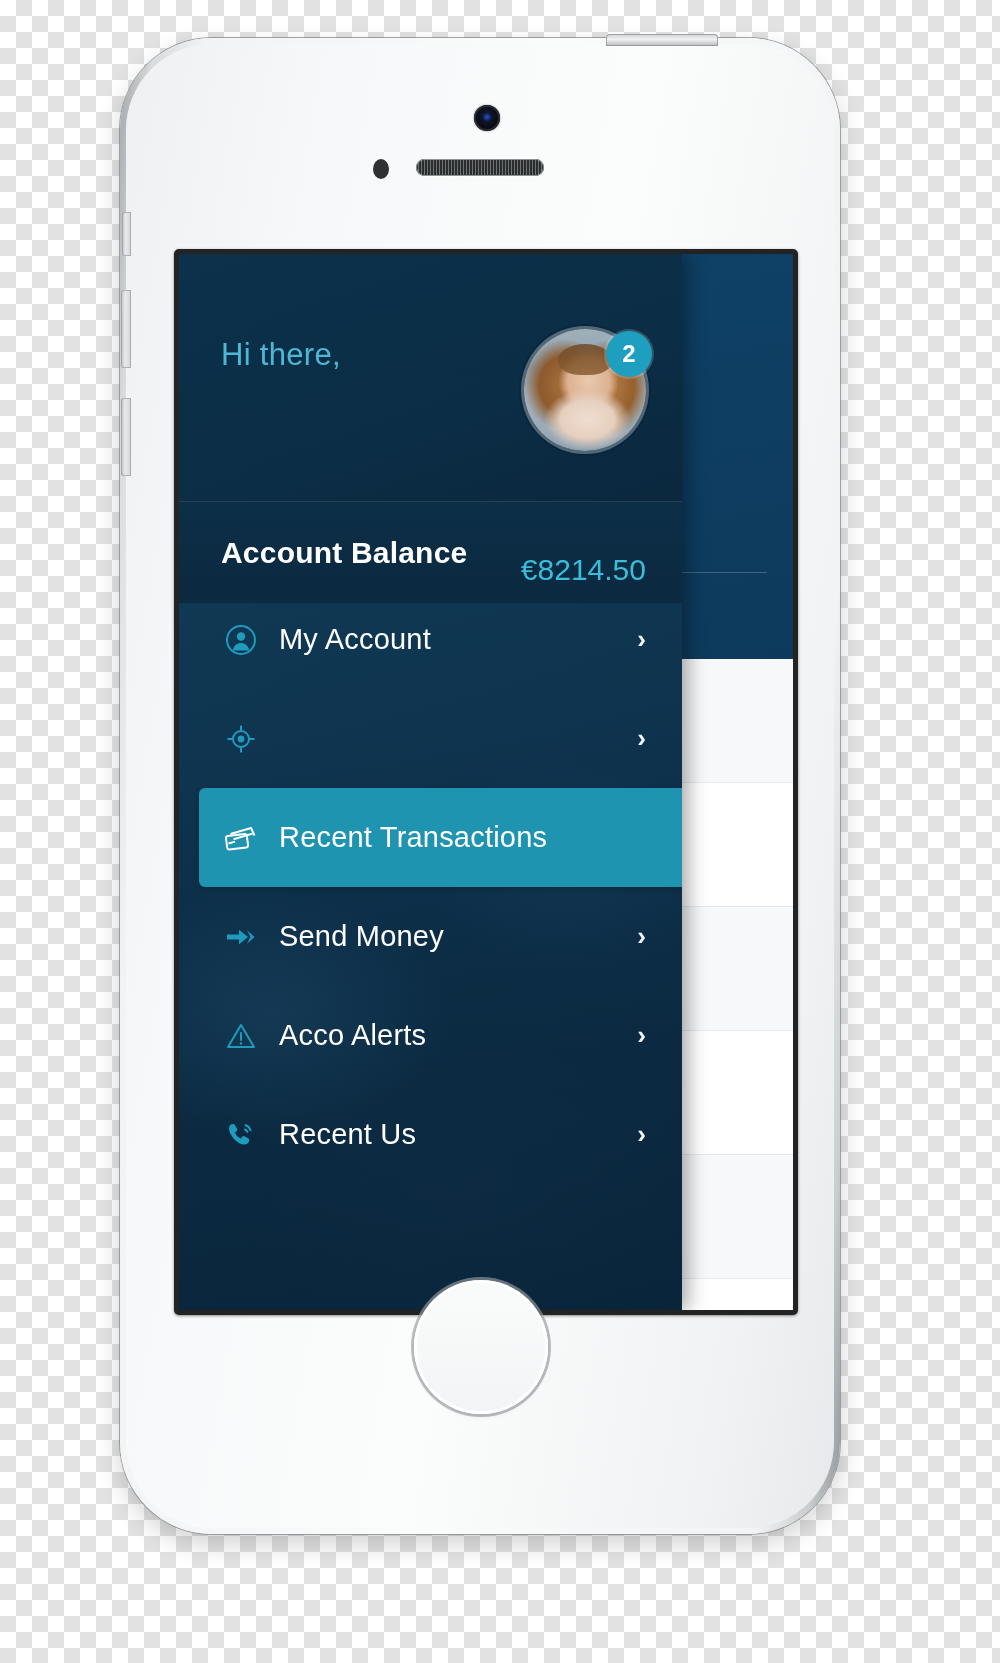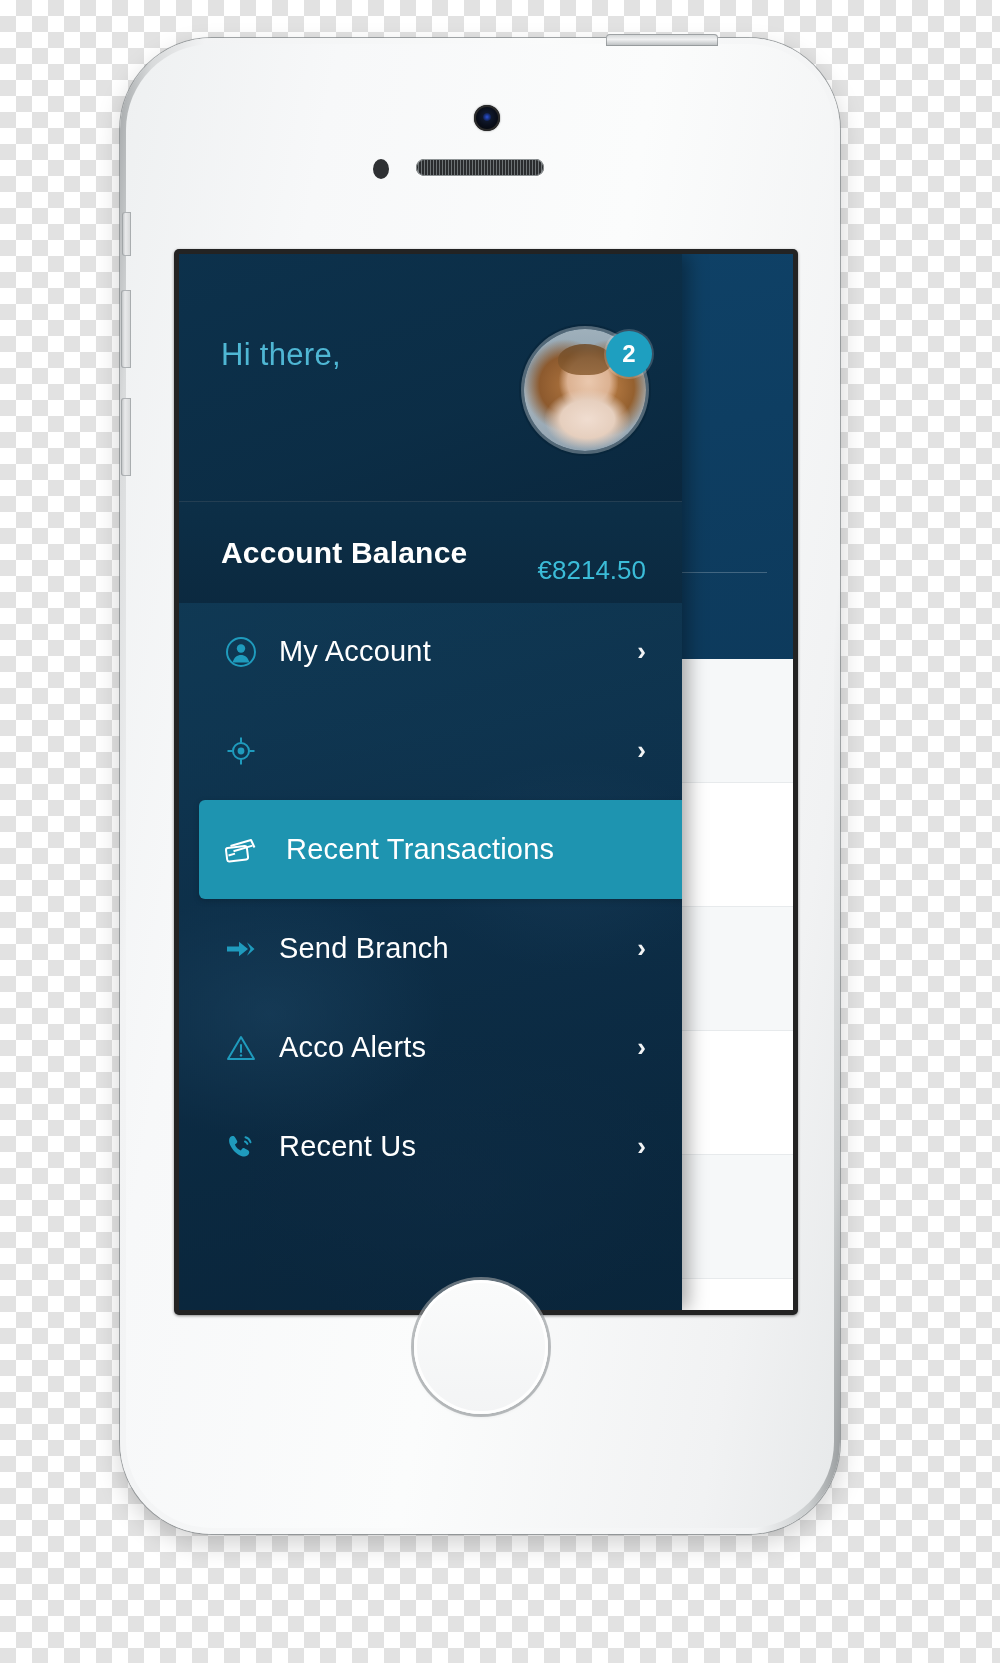--- a/index.html
+++ b/index.html
@@ -258,25 +258,25 @@
     background: linear-gradient(180deg, rgba(12,46,70,.93), rgba(11,40,62,.93));
     border-top: 1px solid rgba(255,255,255,.10);
     display: flex; align-items: center;
   }
   #balance-label {
     position: absolute; left: 42px;
     color: #ffffff; font-size: 30px; font-weight: 700; letter-spacing: .2px;
   }
   #balance-value {
     position: absolute; right: 36px;
-    color: #3bbcd8; font-size: 26px; font-weight: 400; margin-top: 35px;
+    color: #3bbcd8; font-size: 30px; font-weight: 400; margin-top: 35px;
   }
 
   #menu {
-    position: absolute; left: 0; top: 348px; width: 503px;
+    position: absolute; left: 0; top: 336px; width: 503px;
   }
   .menu-item {
     position: relative;
     height: 99px;
     display: flex; align-items: center;
     padding-left: 42px;
     box-sizing: border-box;
   }
   .menu-item .m-icon {
     width: 40px; height: 40px;
@@ -295,21 +295,20 @@
     position: absolute; right: 36px;
     color: #ffffff; font-size: 26px; font-weight: 700;
     opacity: .95;
   }
   .menu-item.active {
     background: #1e94b0;
     border-radius: 6px;
     margin: 0 18px 0 20px;
     width: 561px;
     box-shadow: 0 2px 6px rgba(0,0,0,.18);
-    gap: 7px;
   }
   .menu-item.active .m-icon { color: #ffffff; }
   .menu-item.active { padding-left: 22px; }
   .menu-item.active .m-chev { right: 18px; }
   .m-icon svg { display:block; }
 </style>
 </head>
 <body>
 
 <div id="checker"></div>
@@ -461,21 +460,21 @@
               <span class="m-chev">›</span>
             </div>
 
             <div class="menu-item">
               <span class="m-icon">
                 <svg width="32" height="24" viewBox="0 0 32 24" fill="currentColor">
                   <path d="M2 9.5h12V4.8L23 12l-9 7.2V14.5H2z"></path>
                   <path d="M22 5.2 L29.5 12 L22 18.8 L25.5 12z"></path>
                 </svg>
               </span>
-              <span class="m-label">Send Branch</span>
+              <span class="m-label">Send Money</span>
               <span class="m-chev">›</span>
             </div>
 
             <div class="menu-item">
               <span class="m-icon">
                 <svg width="30" height="28" viewBox="0 0 30 28" fill="none" stroke="currentColor" stroke-width="2" stroke-linejoin="round">
                   <path d="M15 3 L28 25 H2 Z"></path>
                   <path d="M15 11v7" stroke-linecap="round"></path>
                   <circle cx="15" cy="21.4" r="1.2" fill="currentColor" stroke="none"></circle>
                 </svg>

